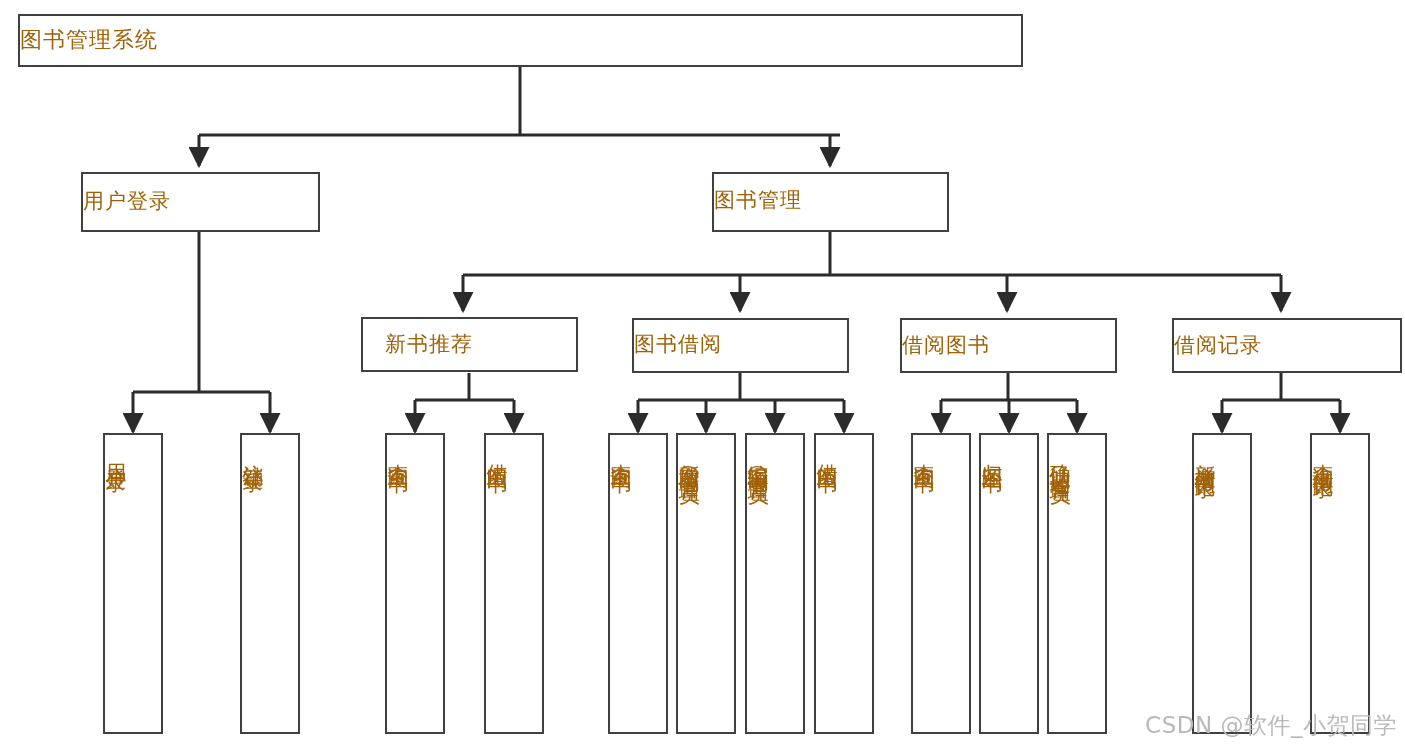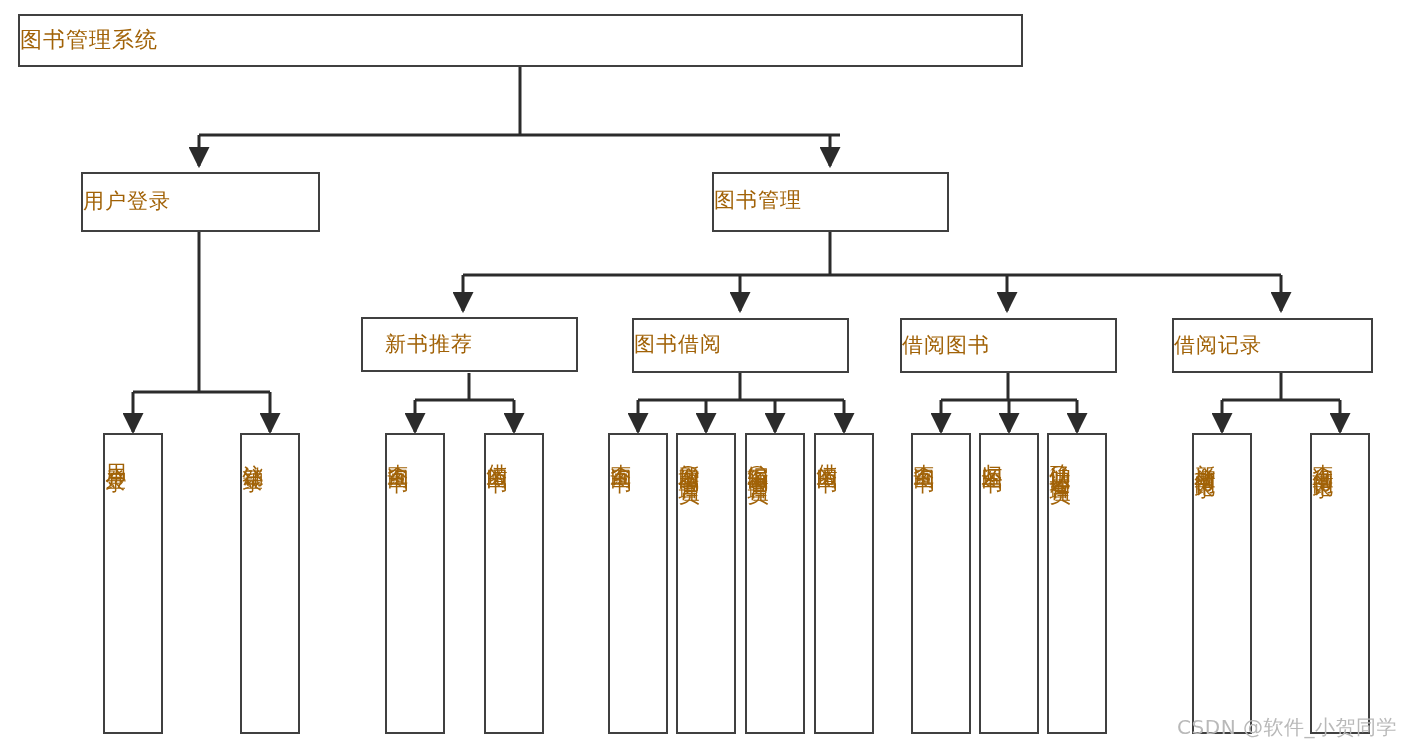--- a/index.html
+++ b/index.html
@@ -54,21 +54,21 @@
     white-space: nowrap;
     letter-spacing: 3px;
   }
   .node.root {
     font-size: 22px;
   }
   .watermark {
     position: absolute;
     right: 8px;
     bottom: 6px;
-    font-size: 20px;
+    font-size: 23px;
     color: #b9b9b9;
     letter-spacing: 0.5px;
     z-index: 5;
     white-space: nowrap;
   }
 </style>
 </head>
 <body>
 
 <div id="canvas">
@@ -136,21 +136,21 @@
 
   <div class="node horizontal" style="left:361px; top:317px; width:217px; height:55px;padding-left:22px;">
     <span>新书推荐</span>
   </div>
   <div class="node horizontal" style="left:632px; top:318px; width:217px; height:55px;font-family:Liberation Mono, monospace;">
     <span>图书借阅</span>
   </div>
   <div class="node horizontal" style="left:900px; top:318px; width:217px; height:55px;">
     <span>借阅图书</span>
   </div>
-  <div class="node horizontal" style="left:1172px; top:318px; width:201px; height:55px;">
+  <div class="node horizontal" style="left:1172px; top:318px; width:230px; height:55px;">
     <span>借阅记录</span>
   </div>
 
   <div class="node vertical" style="left:103px; top:433px; width:60px; height:301px;">
     <span class="vlabel">用户登录</span>
   </div>
   <div class="node vertical" style="left:240px; top:433px; width:60px; height:301px;">
     <span class="vlabel">注销登录</span>
   </div>
 

